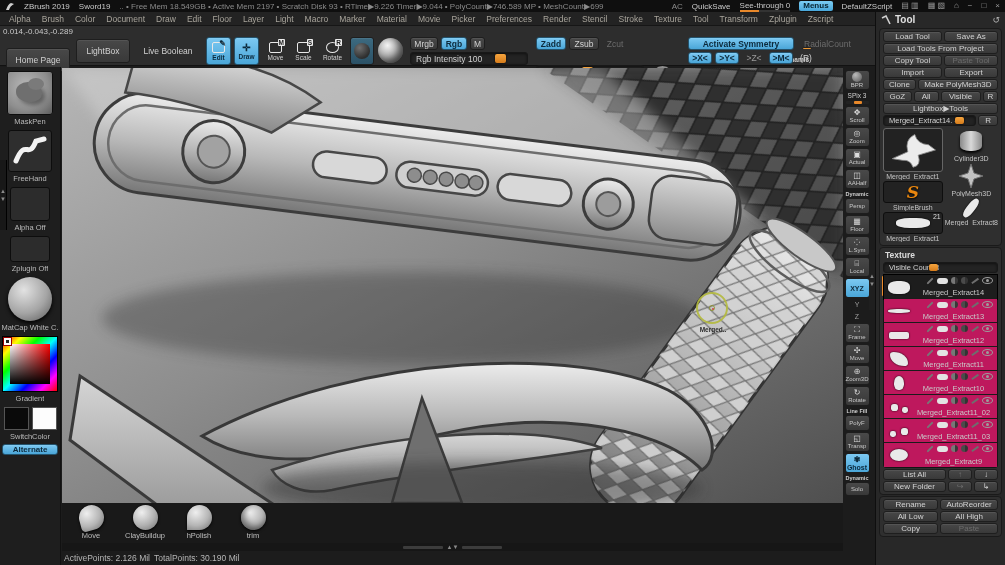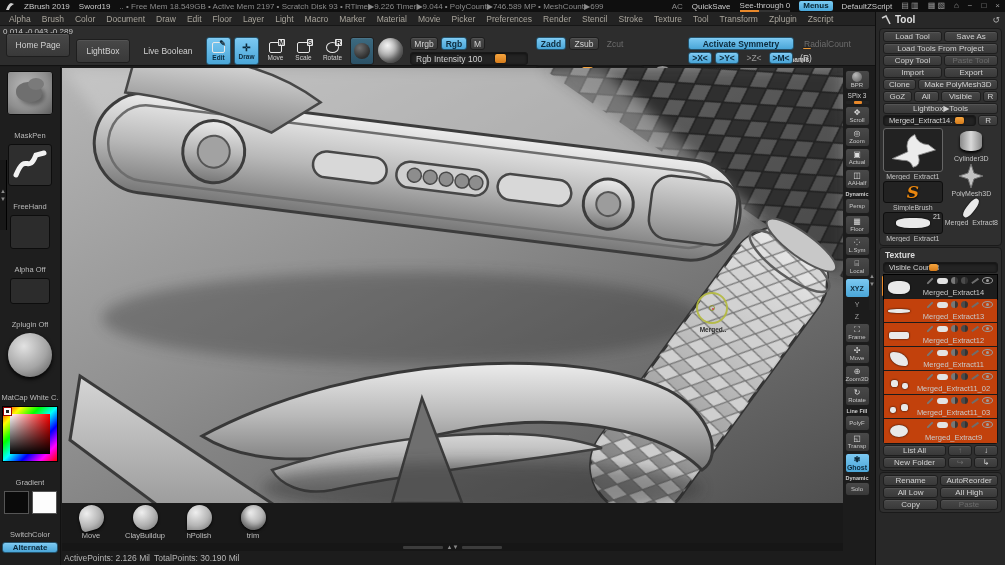--- a/index.html
+++ b/index.html
@@ -27,21 +27,21 @@
   .handle{position:absolute;top:1px;bottom:1px;width:11px;background:linear-gradient(#f5a43e,#d67c1b);border-radius:2px;box-shadow:0 0 2px #000;}
   .glyphbox{width:13px;height:11px;border:1px solid #e8e8e8;border-radius:2px;position:relative;}
   .keybadge{position:absolute;right:-4px;top:-4px;background:#ececec;color:#1c1c1c;font-size:6.5px;font-weight:bold;padding:0 1px;border-radius:1px;line-height:7px;}
   .tool-ico-btn{flex-direction:column;gap:1px;font-size:6.5px;}
   .sphere{border-radius:50%;}
   .circ-ico{width:21px;height:21px;border-radius:50%;border:2px solid #8e8e8e;position:relative;background:radial-gradient(circle at 50% 50%, #555 0 3px, transparent 3px);}
   .circ-ico .keybadge{right:-3px;bottom:-3px;top:auto;}
   
   #leftshelf{position:absolute;left:0;top:67px;width:61px;bottom:0;background:#1e1e1e;border-right:1px solid #111;}
   .ls-item{display:flex;flex-direction:column;align-items:center;margin-top:4px;}
-  .ls-label{font-size:7.5px;color:#b9b9b9;margin-top:16px;max-width:58px;overflow:hidden;white-space:nowrap;}
+  .ls-label{font-size:7.5px;color:#b9b9b9;margin-top:2px;max-width:58px;overflow:hidden;white-space:nowrap;}
   .thumb{border:1px solid #0d0d0d;border-radius:3px;background:#2a2a2a;}
   
   #canvas{position:absolute;left:62px;top:68px;width:781px;height:435px;background:#777;overflow:hidden;}
   #cursor-ring{position:absolute;left:634px;top:224px;width:32px;height:32px;border:2px solid #b4ba3e;border-radius:50%;opacity:.9;}
   #cursor-ring .inner{position:absolute;left:11px;top:11px;width:6px;height:6px;border:1px solid #8f942f;border-radius:50%;}
   #cursor-ring .dot{position:absolute;left:14px;top:14px;width:2px;height:2px;background:#c33;border-radius:50%;}
   #cursor-label{position:absolute;left:628px;top:258px;width:46px;text-align:center;font-size:6.5px;color:#2e2e2e;font-weight:bold;}
   
   #rightshelf{position:absolute;left:844px;top:70px;width:26px;bottom:20px;display:flex;flex-direction:column;gap:1px;align-items:center;}
   .rs-btn{width:25px;height:20px;background:linear-gradient(#494949,#383838);border:1px solid #1d1d1d;border-radius:3px;display:flex;flex-direction:column;align-items:center;justify-content:center;font-size:6px;color:#c9c9c9;gap:0;}
@@ -60,21 +60,21 @@
   .prow{display:flex;gap:2px;margin:1px 2px;}
   .prow .b{height:11px;font-size:8px;}
   .prow .slider{height:11px;font-size:7.5px;}
   
   #toolgrid{display:flex;gap:2px;margin:2px;}
   .tg-cell{background:#222;border:1px solid #0e0e0e;border-radius:3px;display:flex;align-items:center;justify-content:center;position:relative;}
   .tg-label{font-size:7px;color:#c4c4c4;text-align:center;overflow:hidden;white-space:nowrap;max-width:60px;}
   .tg-badge{position:absolute;right:1px;top:0;font-size:7px;color:#ddd;}
   
   #stlist{background:#242424;border:1px solid #151515;border-radius:3px;margin:1px 2px;position:relative;}
-  .strow{position:relative;height:24px;border-bottom:1px solid #1b1b1b;background:#c2410c;overflow:hidden;}
+  .strow{position:relative;height:24px;border-bottom:1px solid #1b1b1b;background:#be185d;overflow:hidden;}
   .strow.sel{background:#1d1d1d;outline:1px solid #000;}
   .st-thumb{position:absolute;left:2px;top:2px;width:26px;height:20px;display:flex;align-items:center;justify-content:center;}
   .st-icons{position:absolute;right:4px;top:2px;display:flex;align-items:center;gap:3px;}
   .st-name{position:absolute;left:28px;right:2px;bottom:1px;text-align:center;font-size:7.5px;color:#c9c9c9;white-space:nowrap;overflow:hidden;}
   .ic-pill{width:11px;height:6px;background:#e3e3e3;border-radius:3px;}
   .ic-half{width:7px;height:7px;border-radius:50%;background:linear-gradient(90deg,#777 50%,#383838 50%);}
   .ic-half.dim{background:linear-gradient(90deg,#4a4a4a 50%,#333 50%);}
   .ic-slash{width:8px;height:1.5px;background:#6e6e6e;transform:rotate(-35deg);}
   .ic-eye{width:11px;height:7px;border:1px solid #9c9c9c;border-radius:50%;position:relative;}
   .ic-eye:after{content:"";position:absolute;left:3px;top:1px;width:3px;height:3px;background:#9c9c9c;border-radius:50%;}
@@ -147,21 +147,21 @@
   <span>Texture</span>
   <span>Tool</span>
   <span>Transform</span>
   <span>Zplugin</span>
   <span>Zscript</span>
 </div>
 
 <div id="topshelf">
   <div class="abs" style="left:3px;top:1px;font-size:8px;color:#c9c9c9;">0.014,-0.043,-0.289</div>
 
-  <div class="b abs" style="left:6px;top:7px;width:64px;height:24px;">Home Page</div>
+  <div class="b abs" style="left:6px;top:22px;width:64px;height:24px;">Home Page</div>
   <div class="b abs" style="left:76px;top:13px;width:54px;height:24px;">LightBox</div>
   <div class="b abs flat" style="left:136px;top:13px;width:64px;height:24px;">Live Boolean</div>
 
   <div class="b blue abs tool-ico-btn" style="left:206px;top:11px;width:25px;height:28px;">
     <span class="glyphbox">
         <span style="position:absolute;right:-2px;top:-4px;font-size:8px;color:#0c2a3c;">✎</span>
       </span>
     <span>Edit</span>
   </div>
   <div class="b blue abs tool-ico-btn" style="left:234px;top:11px;width:25px;height:28px;">
@@ -600,60 +600,74 @@
             <span class="ic-pill"></span>
             <span class="ic-half"></span>
             <span class="ic-half dim"></span>
             <span class="ic-slash"></span>
             <span class="ic-eye"></span>
           </span>
         <span class="st-name">Merged_Extract11</span>
       </div>
       <div class="strow">
         <span class="st-thumb">
-            <span class="wblob" style="width:7px;height:7px;margin-right:4px;"></span>
-            <span class="wblob" style="width:6px;height:6px;margin-top:6px;"></span>
+            <span class="wblob" style="width:10px;height:14px;border-radius:60% 60% 50% 50%;"></span>
           </span>
         <span class="st-icons">
             <span class="ic-pen"></span>
             <span class="ic-pill"></span>
             <span class="ic-half"></span>
             <span class="ic-half dim"></span>
             <span class="ic-slash"></span>
             <span class="ic-eye"></span>
           </span>
-        <span class="st-name">Merged_Extract11_02</span>
+        <span class="st-name">Merged_Extract10</span>
       </div>
       <div class="strow">
         <span class="st-thumb">
-            <span class="wblob" style="width:6px;height:6px;margin-right:5px;margin-top:5px;"></span>
-            <span class="wblob" style="width:7px;height:7px;"></span>
+            <span class="wblob" style="width:7px;height:7px;margin-right:4px;"></span>
+            <span class="wblob" style="width:6px;height:6px;margin-top:6px;"></span>
           </span>
         <span class="st-icons">
             <span class="ic-pen"></span>
             <span class="ic-pill"></span>
             <span class="ic-half"></span>
             <span class="ic-half dim"></span>
             <span class="ic-slash"></span>
             <span class="ic-eye"></span>
           </span>
-        <span class="st-name">Merged_Extract11_03</span>
-      </div>
-      <div class="strow" style="border-bottom:none;">
+        <span class="st-name">Merged_Extract11_02</span>
+      </div>
+      <div class="strow">
         <span class="st-thumb">
-            <span class="wblob" style="width:18px;height:12px;border-radius:50%;"></span>
+            <span class="wblob" style="width:6px;height:6px;margin-right:5px;margin-top:5px;"></span>
+            <span class="wblob" style="width:7px;height:7px;"></span>
           </span>
         <span class="st-icons">
             <span class="ic-pen"></span>
             <span class="ic-pill"></span>
             <span class="ic-half"></span>
             <span class="ic-half dim"></span>
             <span class="ic-slash"></span>
             <span class="ic-eye"></span>
           </span>
+        <span class="st-name">Merged_Extract11_03</span>
+      </div>
+      <div class="strow" style="border-bottom:none;">
+        <span class="st-thumb">
+            <span class="wblob" style="width:18px;height:12px;border-radius:50%;"></span>
+          </span>
+        <span class="st-icons">
+            <span class="ic-pen"></span>
+            <span class="ic-pill"></span>
+            <span class="ic-half"></span>
+            <span class="ic-half dim"></span>
+            <span class="ic-slash"></span>
+            <span class="ic-eye"></span>
+          </span>
         <span class="st-name">Merged_Extract9</span>
       </div>
     </div>
     <div class="prow">
       <div class="b" style="flex:1.4;">List All</div>
       <div class="b dim arrow-b">↑</div>
       <div class="b arrow-b">↓</div>
     </div>
     <div class="prow">
       <div class="b" style="flex:1.4;">New Folder</div>

